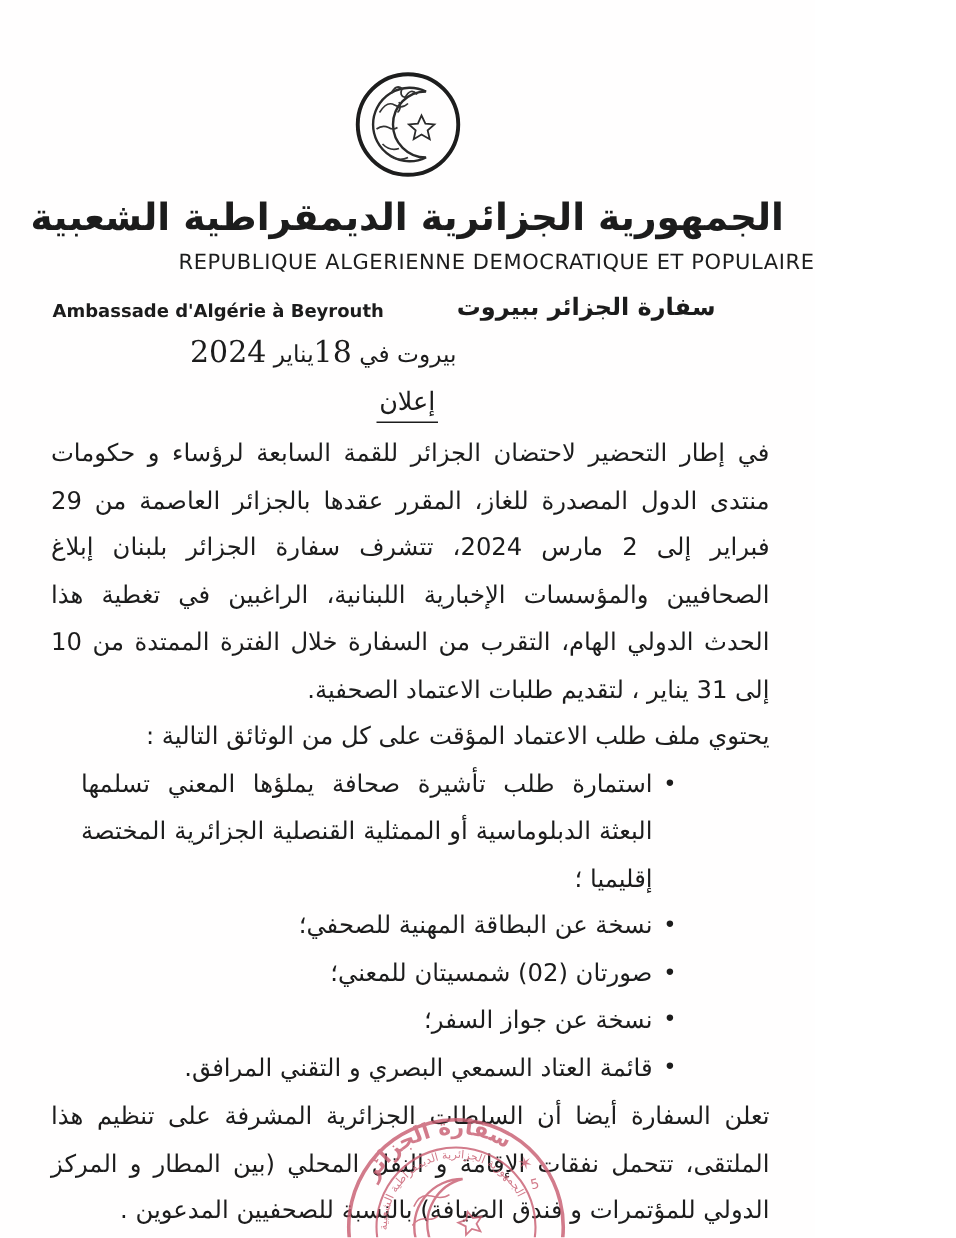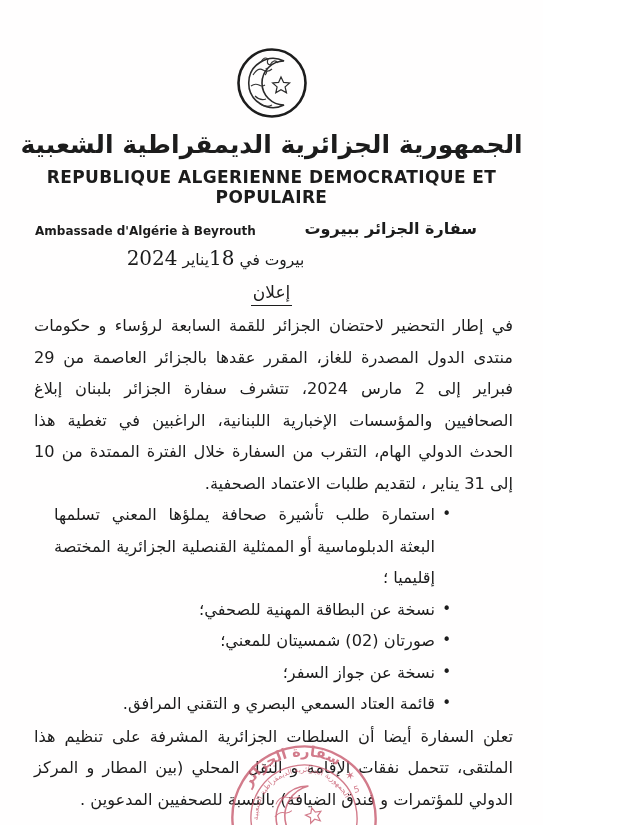--- a/index.html
+++ b/index.html
@@ -17,23 +17,23 @@
   .title-ar{
     margin:8px 0 0 0;
     text-align:center;
     font-size:25px;
     font-weight:bold;
     line-height:34px;
     letter-spacing:0px;
   }
   .title-fr{
     margin-top:5px;
-    text-align:center;
-    font-size:17px;
-    font-weight:bold;
+    text-align:right;
+    font-size:14px;
+    font-weight:normal;
     letter-spacing:0.4px;
   }
   .embassy-row{
     margin-top:12px;
     display:flex;
     justify-content:space-between;
     align-items:flex-end;
   }
   .embassy-fr{
     margin-left:35px;
@@ -136,20 +136,21 @@
     <span class="num">18</span><span>يناير</span>
     <span class="num">2024</span>
   </div>
 
   <div class="notice-title-wrap">
     <span class="notice-title">إعلان</span>
   </div>
 
   <div class="body">
     <p>في إطار التحضير لاحتضان الجزائر للقمة السابعة لرؤساء و حكومات منتدى الدول المصدرة للغاز، المقرر عقدها بالجزائر العاصمة من 29 فبراير إلى 2 مارس 2024، تتشرف سفارة الجزائر بلبنان إبلاغ الصحافيين والمؤسسات الإخبارية اللبنانية، الراغبين في تغطية هذا الحدث الدولي الهام، التقرب من السفارة خلال الفترة الممتدة من 10 إلى 31 يناير ، لتقديم طلبات الاعتماد الصحفية.</p>
+    <p>يحتوي ملف طلب الاعتماد المؤقت على كل من الوثائق التالية :</p>
     <ul class="req-list">
       <li>استمارة طلب تأشيرة صحافة يملؤها المعني تسلمها البعثة الدبلوماسية أو الممثلية القنصلية الجزائرية المختصة إقليميا ؛</li>
       <li>نسخة عن البطاقة المهنية للصحفي؛</li>
       <li>صورتان (02) شمسيتان للمعني؛</li>
       <li>نسخة عن جواز السفر؛</li>
       <li>قائمة العتاد السمعي البصري و التقني المرافق.</li>
     </ul>
     <p class="closing">تعلن السفارة أيضا أن السلطات الجزائرية المشرفة على تنظيم هذا الملتقى، تتحمل نفقات الإقامة و النقل المحلي (بين المطار و المركز الدولي للمؤتمرات و فندق الضيافة) بالنسبة للصحفيين المدعوين .</p>
   </div>
 

